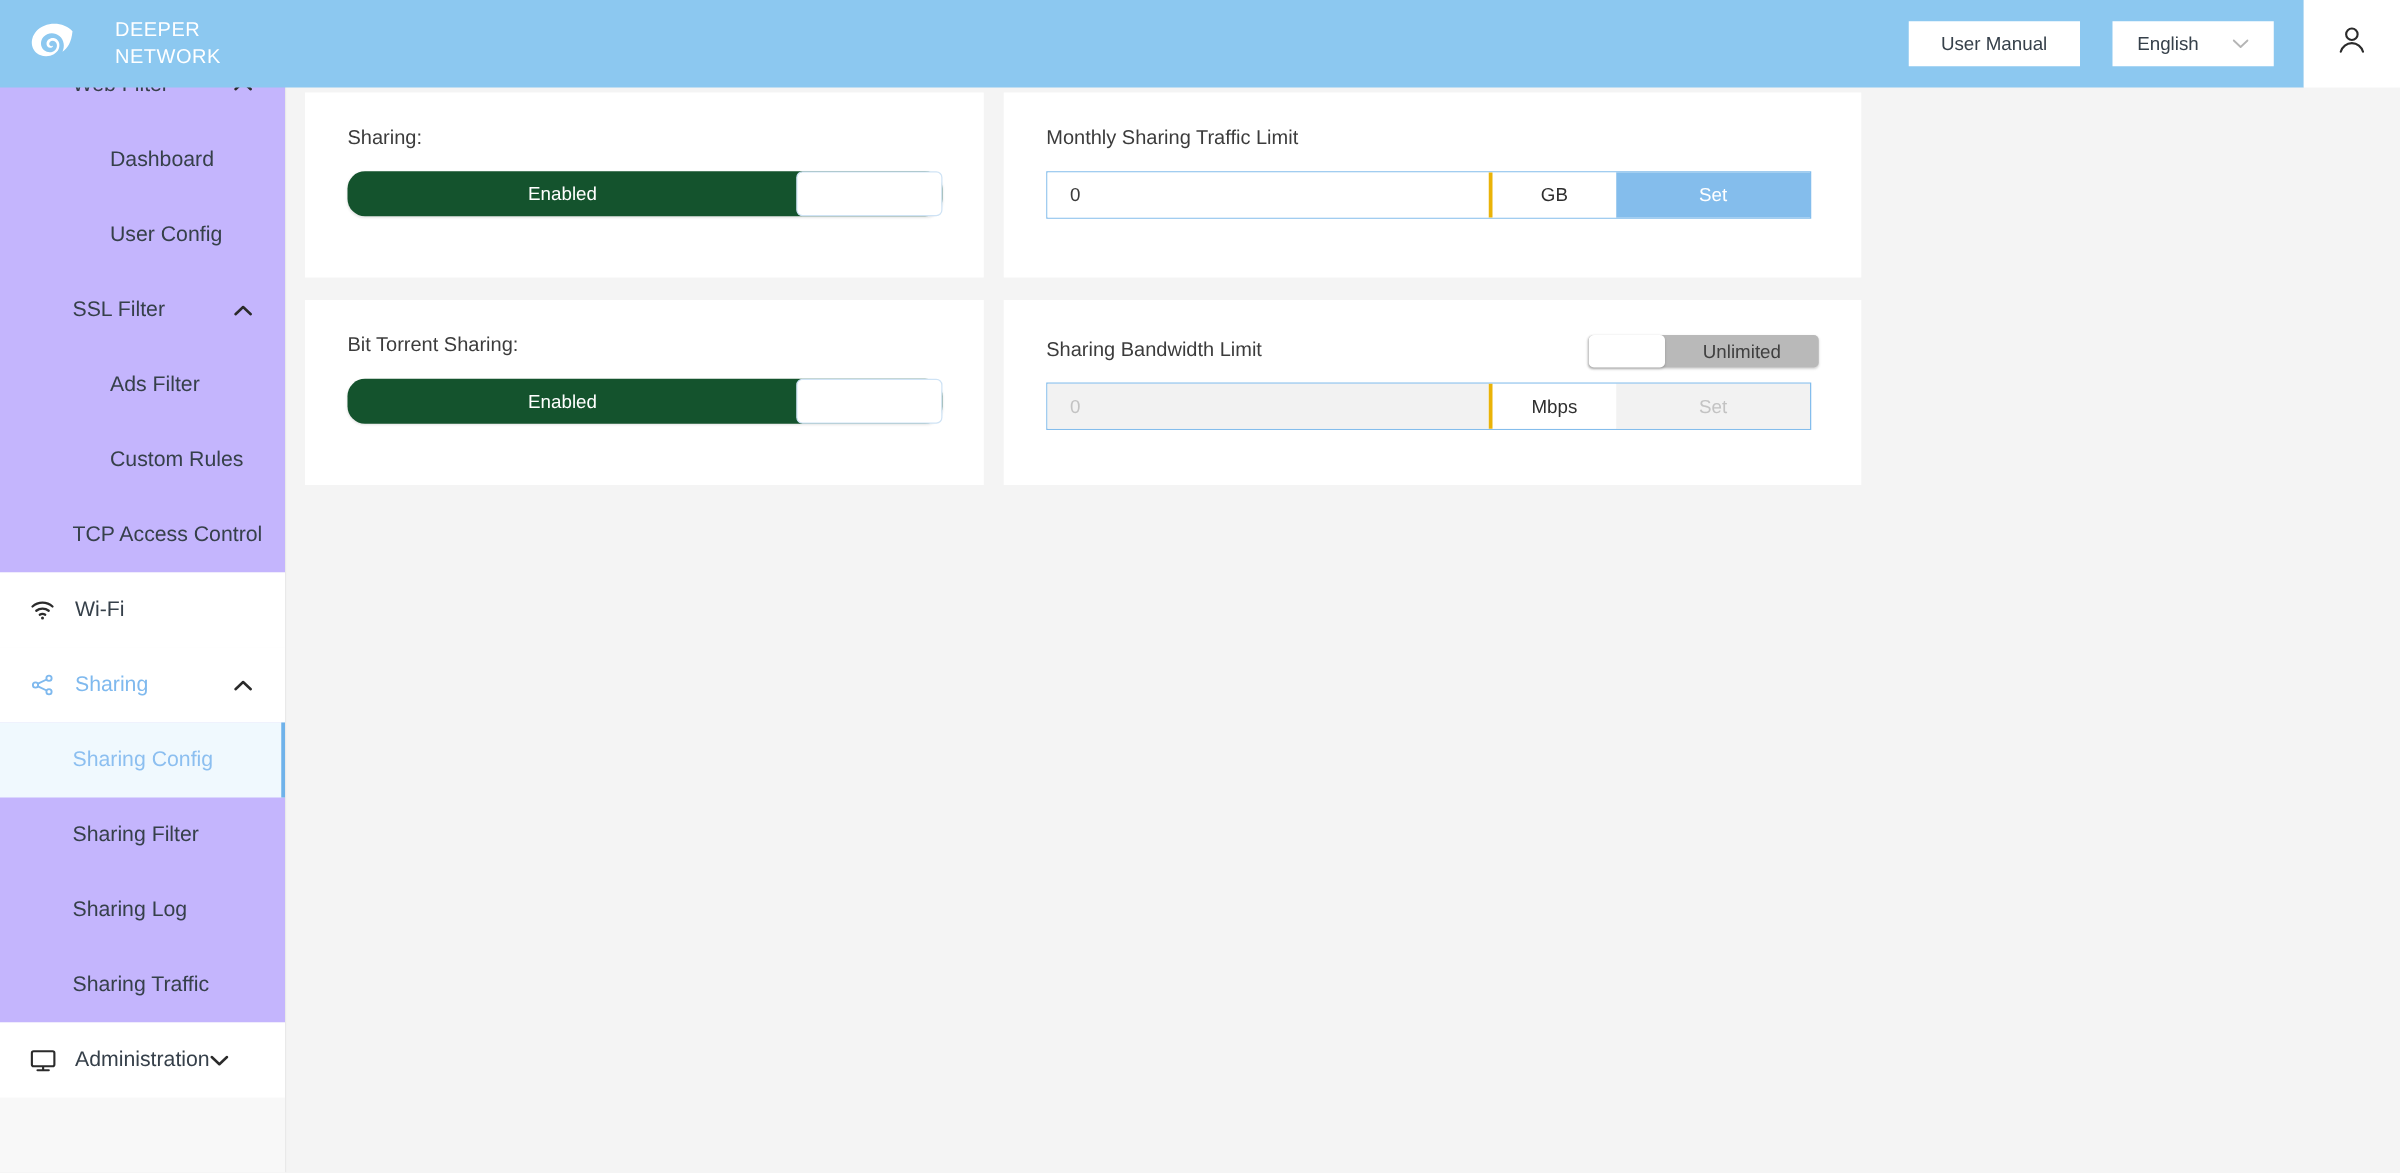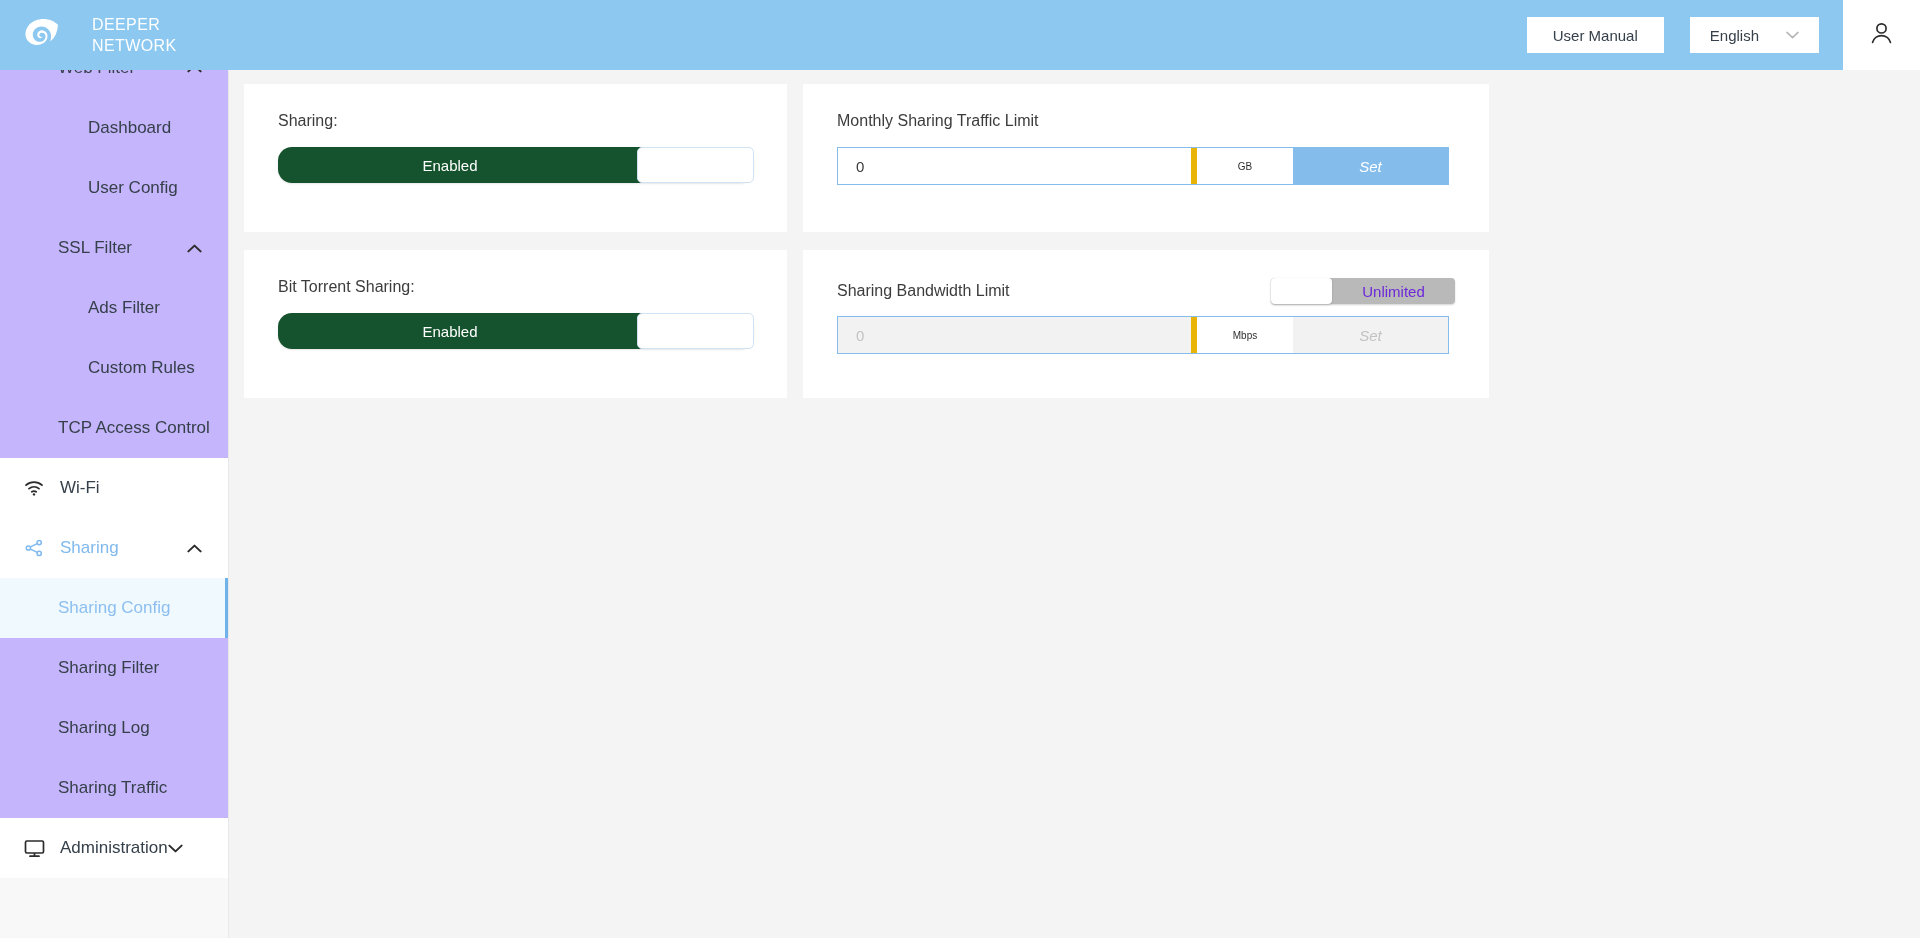--- a/index.html
+++ b/index.html
@@ -105,21 +105,21 @@
   .user-zone {
     position: absolute; right: 0; top: 0;
     width: 77px; height: 70px;
     background: #ffffff;
     display: flex; align-items: center; justify-content: center;
     z-index: 11; cursor: pointer;
   }
 
   
   .main {
-    position: absolute; left: 230px; top: 70px;
+    position: absolute; left: 230px; top: 60px;
     width: 1690px; height: 868px;
     background: #f4f4f4;
     padding: 14px 16px 0 14px;
   }
   .grid {
     display: grid;
     grid-template-columns: 543px 686px;
     column-gap: 16px;
     row-gap: 18px;
     width: 1245px;
@@ -170,48 +170,48 @@
     box-shadow: 0 1px 2px rgba(0,0,0,.18);
   }
   .switch-sm .knob {
     position: absolute; left: 0; top: 0;
     width: 61px; height: 26px;
     background: #ffffff; border-radius: 4px;
     box-shadow: 0 1px 2px rgba(0,0,0,.20);
   }
   .switch-sm .sw-text {
     position: absolute; left: 61px; width: 123px;
-    text-align: center; color: #6d28d9; font-size: 15px;
+    text-align: center; color: #404040; font-size: 15px;
   }
 
   
   .igroup {
     display: flex; align-items: stretch;
     height: 38px; width: 612px;
     border: 1px solid #84bdec;
   }
   .igroup .ifield {
     flex: 1; border: none; outline: none;
     background: #ffffff;
     font-family: inherit; font-size: 15px; color: #3c3c3c;
     padding-left: 18px;
   }
   .igroup .ifield::placeholder { color: #c3c3c3; }
   .igroup .ifield:disabled { background: #f2f2f2; color: #c3c3c3; }
   .igroup .unit {
     width: 102px; background: #ffffff;
-    border-left: 6px solid #eab308;
-    display: flex; align-items: center; justify-content: center;
-    font-size: 10px; color: #2f2f2f;
+    border-left: 3px solid #eab308;
+    display: flex; align-items: center; justify-content: center;
+    font-size: 15px; color: #2f2f2f;
   }
   .igroup .setbtn {
     width: 155px; border: none;
     background: #84bdec; color: #ffffff;
     font-family: inherit; font-size: 15px; cursor: pointer;
-    display: flex; align-items: center; justify-content: center; font-style: italic;
+    display: flex; align-items: center; justify-content: center;
   }
   .igroup .setbtn.disabled {
     background: #f2f2f2; color: #c3c3c3; cursor: default;
   }
 </style>
 </head>
 <body>
 
 <div class="app">
 

